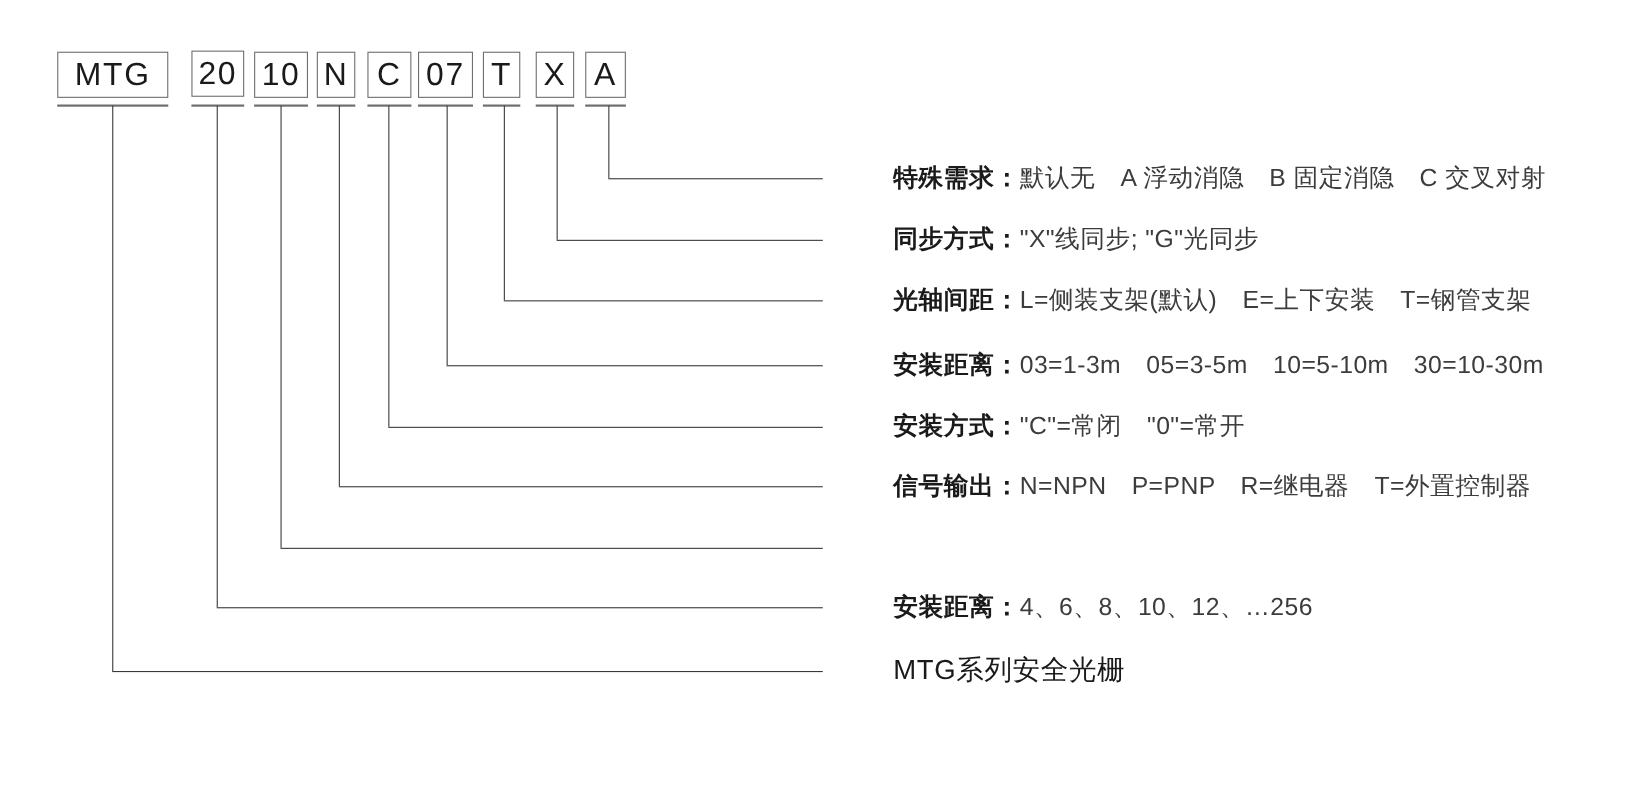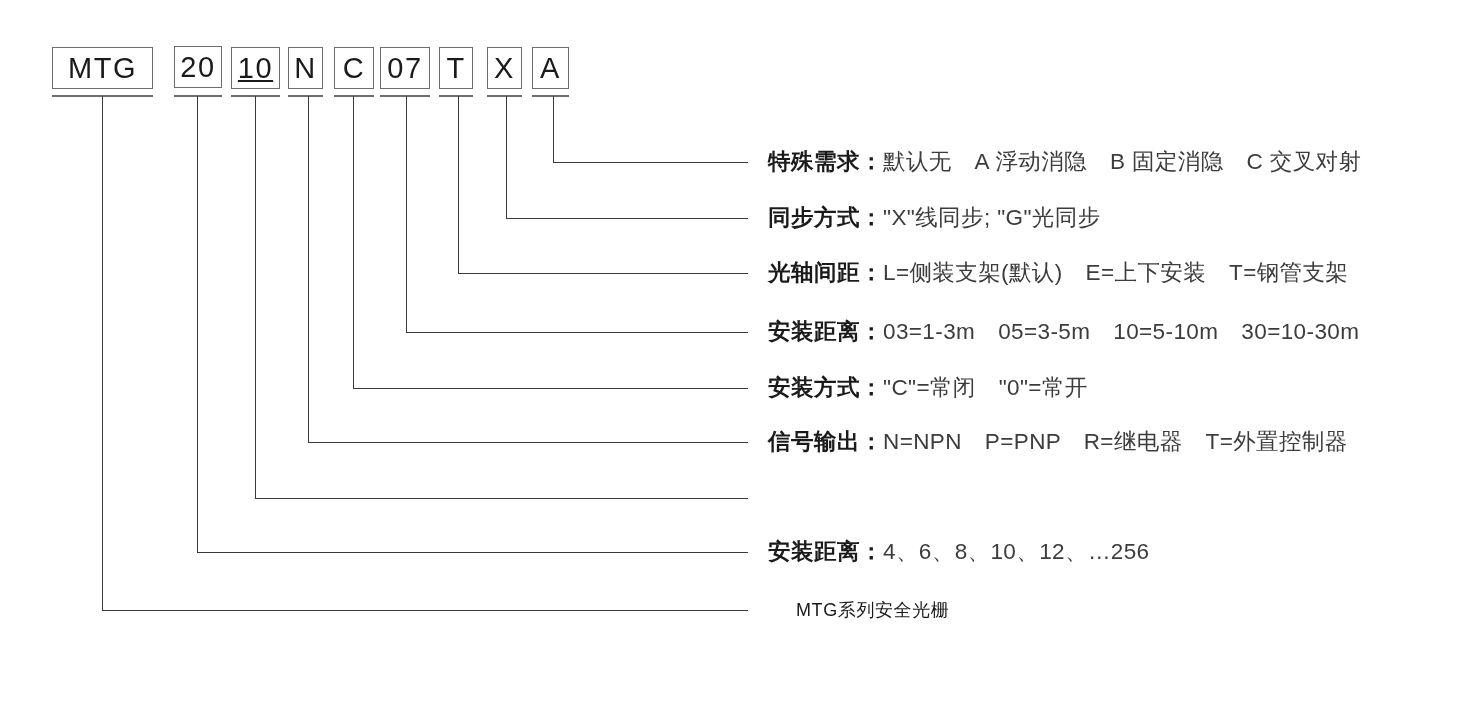--- a/index.html
+++ b/index.html
@@ -39,57 +39,56 @@
   }
   .runner{
     position:absolute;
     height:0;
     border-top:1.7px solid #3a3a3a;
   }
 
   
   .desc-row{
     position:absolute;
-    left:755px;
+    left:799px;
     white-space:nowrap;
     font-size:22.5px;
     line-height:1;
     transform:translateY(-50%);
     padding-left:13px;
   }
   .desc-row .term{
     font-weight:bold;
     color:#1a1a1a;
     letter-spacing:0.5px;
   }
   .desc-row .detail{
     font-weight:normal;
     color:#3c3c3c;
     letter-spacing:0.4px;
   }
   .desc-row.series{
-    font-size:18px;
+    font-size:25px;
     font-weight:normal;
     color:#1a1a1a;
     letter-spacing:0.6px;
-    margin-left:28px;
   }
 </style>
 </head>
 <body>
 
 <div id="stage">
 
   <div class="code-box" style="left:52px;top:47px;width:101px;height:42px;">MTG</div>
   <div class="box-underline" style="left:52px;top:95px;width:101px;"></div>
 
   <div class="code-box" style="left:174px;top:46px;width:48px;height:42px;">20</div>
   <div class="box-underline" style="left:174px;top:95px;width:48px;"></div>
 
-  <div class="code-box" style="left:231px;top:47px;width:49px;height:42px;text-decoration:underline;">10</div>
+  <div class="code-box" style="left:231px;top:47px;width:49px;height:42px;">10</div>
   <div class="box-underline" style="left:231px;top:95px;width:49px;"></div>
 
   <div class="code-box" style="left:288px;top:47px;width:35px;height:42px;">N</div>
   <div class="box-underline" style="left:288px;top:95px;width:35px;"></div>
 
   <div class="code-box" style="left:334px;top:47px;width:40px;height:42px;">C</div>
   <div class="box-underline" style="left:334px;top:95px;width:40px;"></div>
 
   <div class="code-box" style="left:380px;top:47px;width:50px;height:42px;">07</div>
   <div class="box-underline" style="left:380px;top:95px;width:50px;"></div>

